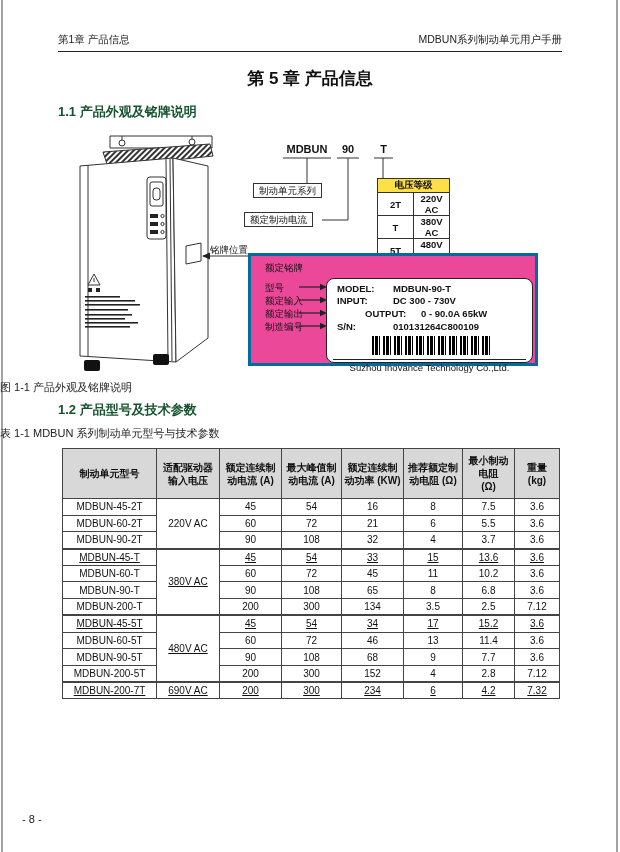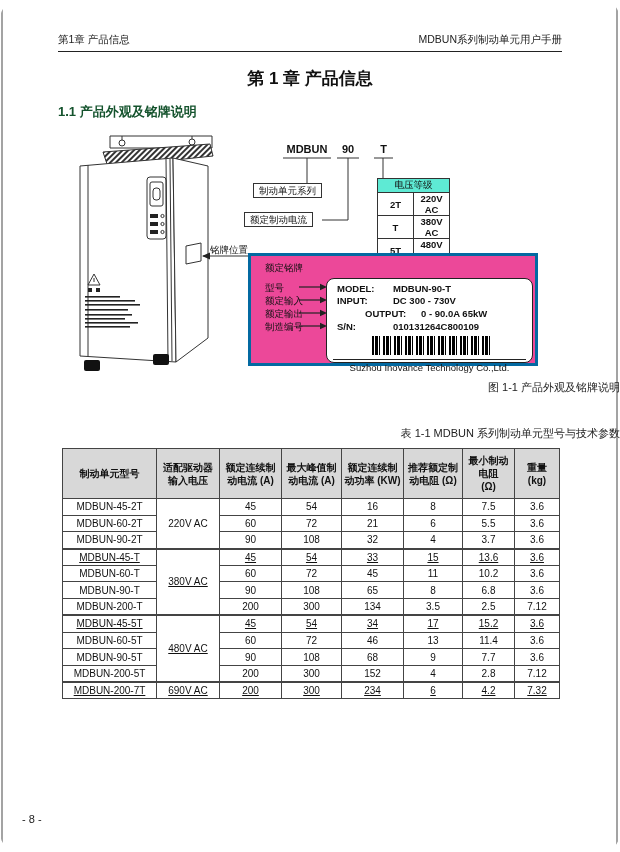--- a/index.html
+++ b/index.html
@@ -1,37 +1,37 @@
 <!DOCTYPE html>
 <html><head>
 <meta charset="utf-8">
 <style>
   * { margin:0; padding:0; box-sizing:border-box; }
   html,body { background:#ffffff; }
   body { font-family:"Liberation Sans","DejaVu Sans",sans-serif; color:#1a1a1a; }
-  .page { position:relative; width:620px; height:852px; background:#fff; overflow:hidden;border-radius:19px; }
+  .page { position:relative; width:620px; height:852px; background:#fff; overflow:hidden; }
   .edge { position:absolute; top:0; bottom:0; width:2px; background:#a3a3a3; }
   .edge-left { left:1px; } .edge-right { left:616px; }
 
   .hdr { position:absolute; top:33px; left:58px; width:504px; display:flex; justify-content:space-between; font-size:10.5px; color:#222; }
   .hdr-rule { position:absolute; top:51px; left:58px; width:504px; border-top:1.5px solid #222; }
   .doc-title { position:absolute; top:67px; left:0; width:620px; text-align:center; font-size:17px; font-weight:bold; color:#111; }
   .sec-h { position:absolute; left:58px; font-size:13px; font-weight:600; color:#14532d; }
-  .cap { position:absolute; left:0; width:620px; text-align:right; font-size:11px; color:#222; }
+  .cap { position:absolute; left:0; width:620px; text-align:left; font-size:11px; color:#222; }
 
   .fig { position:absolute; left:0; top:130px; width:620px; height:250px; }
   .fig svg.lines { position:absolute; left:0; top:0; }
   .abs { position:absolute; }
   .code-seg { position:absolute; top:13px; text-align:center; font-size:11px; font-weight:600; color:#111; }
   .callout-box { position:absolute; width:69px; height:15px; border:1px solid #333; background:#fff; font-size:9.5px; line-height:13px; text-align:center; color:#111; }
 
   table { border-collapse:collapse; }
   .vtab { position:absolute; left:377px; top:48px; width:73px; table-layout:fixed; font-size:9.5px; }
   .vtab th, .vtab td { border:1px solid #333; height:11.5px; padding:0; text-align:center; color:#111; }
-  .vtab th { background:#5eead4; font-weight:400;text-align:center; }
+  .vtab th { background:#fde047; font-weight:700;text-align:center; }
   .vtab td.code { width:18px; font-weight:600;margin-top:16px; }
   .vtab td.volt { width:55px; font-weight:600; }
 
   .np-area { position:absolute; left:248px; top:123px; width:290px; height:113px; background:#ec4899; border:3px solid #0369a1;text-decoration:underline; }
   .np-area-label { position:absolute; left:14px; top:6px; font-size:9.5px; color:#111; }
   .np-callout { position:absolute; left:14px; font-size:9.5px; color:#111; }
   .np-plate { position:absolute; left:75px; top:22px; width:207px; height:85px; background:#fff; border:1.5px solid #222; border-radius:8px; }
   .np-row { position:absolute; left:10px; font-size:9.5px; font-weight:bold; color:#111; white-space:nowrap; }
   .np-row .val { position:absolute; left:56px; white-space:nowrap; }
   .barcode { position:absolute; left:45px; top:57px; width:118px; height:19px;
@@ -55,21 +55,21 @@
 <div class="page">
   <div class="edge edge-left"></div>
   <div class="edge edge-right"></div>
 
   <div class="hdr">
     <span>第1章 产品信息</span>
     <span>MDBUN系列制动单元用户手册</span>
   </div>
   <div class="hdr-rule"></div>
 
-  <div class="doc-title">第 1 章 产品信息</div>
+  <div class="doc-title">第 5 章 产品信息</div>
   <div class="sec-h" style="top:103px;">1.1 产品外观及铭牌说明</div>
 
   <div class="fig">
     <svg class="lines" width="620" height="250" viewBox="0 0 620 250">
       <defs>
         <pattern id="hatch" patternUnits="userSpaceOnUse" width="4" height="4" patternTransform="rotate(45)">
           <rect width="4" height="4" fill="#ffffff"></rect>
           <line x1="1" y1="0" x2="1" y2="4" stroke="#333" stroke-width="2"></line>
         </pattern>
       </defs>
@@ -203,20 +203,21 @@
         <div class="np-row" style="top:29px;margin-left:28px;"><span>OUTPUT:</span><span class="val">0 - 90.0A 65kW</span></div>
         <div class="np-row" style="top:42px;"><span>S/N:</span><span class="val">010131264C800109</span></div>
         <div class="barcode"></div>
         <div class="np-sep"></div>
         <div class="np-co">Suzhou Inovance Technology Co.,Ltd.</div>
       </div>
     </div>
   </div>
 
   <div class="cap" style="top:380px;">图 1-1 产品外观及铭牌说明</div>
+  <div class="sec-h" style="top:401px;">1.2 产品型号及技术参数</div>
   <div class="cap" style="top:426px;">表 1-1 MDBUN 系列制动单元型号与技术参数</div>
 
   <table class="spec">
     <colgroup>
       <col style="width:94px">
         <col style="width:63px">
         <col style="width:62px">
         <col style="width:60px">
       <col style="width:62px">
         <col style="width:59px">

